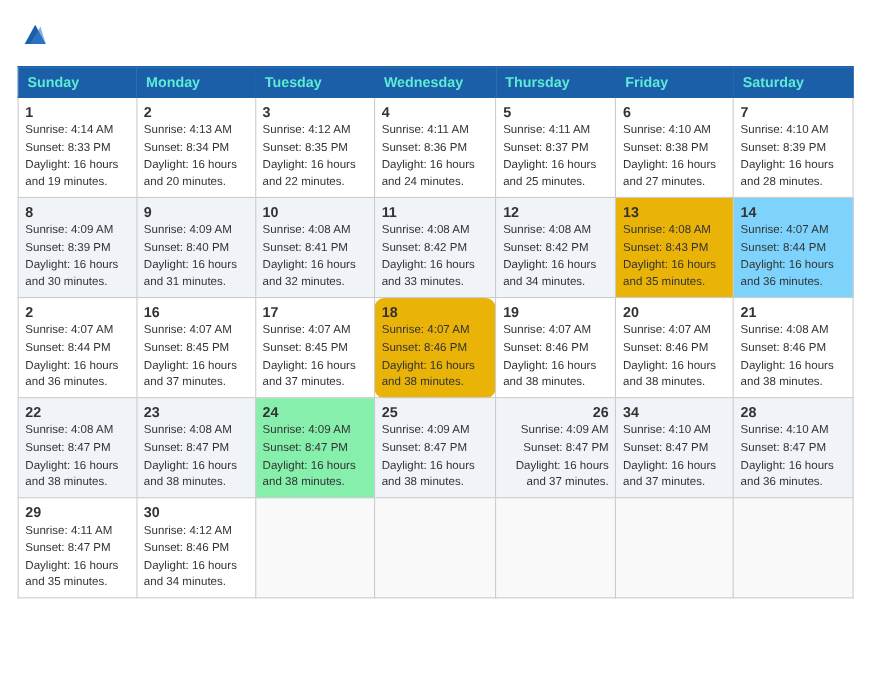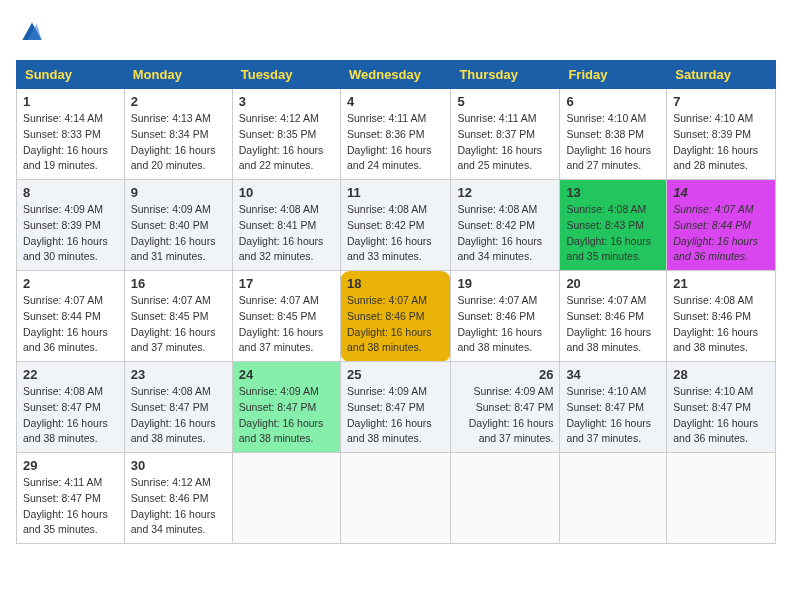--- a/index.html
+++ b/index.html
@@ -51,21 +51,21 @@
     .location {
       font-size: 15px;
       color: #555;
     }
     .calendar {
       width: 100%;
       border-collapse: collapse;
     }
     .calendar th {
       background: #1a5fa8;
-      color: #fde047;
+      color: #5eead4;
       text-align: left;
       padding: 6px 8px;
       font-size: 13px;
       font-weight: bold;
       border: 1px solid #1a5fa8;
     }
     .calendar td {
       vertical-align: top;
       padding: 5px 6px;
       border: 1px solid #ccc;
@@ -137,22 +137,22 @@
         <td style="background: rgb(255, 255, 255);"><span class="day-num">5</span><span class="day-info">Sunrise: 4:11 AM<br>Sunset: 8:37 PM<br>Daylight: 16 hours and 25 minutes.</span></td>
         <td style="background: rgb(255, 255, 255);"><span class="day-num">6</span><span class="day-info">Sunrise: 4:10 AM<br>Sunset: 8:38 PM<br>Daylight: 16 hours and 27 minutes.</span></td>
         <td style="background: rgb(255, 255, 255);"><span class="day-num">7</span><span class="day-info">Sunrise: 4:10 AM<br>Sunset: 8:39 PM<br>Daylight: 16 hours and 28 minutes.</span></td>
       </tr>
       <tr>
         <td style="background: rgb(240, 244, 248);"><span class="day-num">8</span><span class="day-info">Sunrise: 4:09 AM<br>Sunset: 8:39 PM<br>Daylight: 16 hours and 30 minutes.</span></td>
         <td style="background: rgb(240, 244, 248);"><span class="day-num">9</span><span class="day-info">Sunrise: 4:09 AM<br>Sunset: 8:40 PM<br>Daylight: 16 hours and 31 minutes.</span></td>
         <td style="background: rgb(240, 244, 248);"><span class="day-num">10</span><span class="day-info">Sunrise: 4:08 AM<br>Sunset: 8:41 PM<br>Daylight: 16 hours and 32 minutes.</span></td>
         <td style="background: rgb(240, 244, 248);"><span class="day-num">11</span><span class="day-info">Sunrise: 4:08 AM<br>Sunset: 8:42 PM<br>Daylight: 16 hours and 33 minutes.</span></td>
         <td style="background: rgb(240, 244, 248);"><span class="day-num">12</span><span class="day-info">Sunrise: 4:08 AM<br>Sunset: 8:42 PM<br>Daylight: 16 hours and 34 minutes.</span></td>
-        <td style="background: #22c55e;"><span class="day-num">13</span><span class="day-info">Sunrise: 4:08 AM<br>Sunset: 8:43 PM<br>Daylight: 16 hours and 35 minutes.</span></td>
-        <td style="background: #d946ef; font-style: italic;"><span class="day-num">14</span><span class="day-info">Sunrise: 4:07 AM<br>Sunset: 8:44 PM<br>Daylight: 16 hours and 36 minutes.</span></td>
+        <td style="background: #eab308;"><span class="day-num">13</span><span class="day-info">Sunrise: 4:08 AM<br>Sunset: 8:43 PM<br>Daylight: 16 hours and 35 minutes.</span></td>
+        <td style="background: #7dd3fc;"><span class="day-num">14</span><span class="day-info">Sunrise: 4:07 AM<br>Sunset: 8:44 PM<br>Daylight: 16 hours and 36 minutes.</span></td>
       </tr>
       <tr>
         <td style="background: rgb(255, 255, 255);"><span class="day-num">2</span><span class="day-info">Sunrise: 4:07 AM<br>Sunset: 8:44 PM<br>Daylight: 16 hours and 36 minutes.</span></td>
         <td style="background: rgb(255, 255, 255);"><span class="day-num">16</span><span class="day-info">Sunrise: 4:07 AM<br>Sunset: 8:45 PM<br>Daylight: 16 hours and 37 minutes.</span></td>
         <td style="background: rgb(255, 255, 255);"><span class="day-num">17</span><span class="day-info">Sunrise: 4:07 AM<br>Sunset: 8:45 PM<br>Daylight: 16 hours and 37 minutes.</span></td>
         <td style="background: #eab308; border-radius: 10px;"><span class="day-num">18</span><span class="day-info">Sunrise: 4:07 AM<br>Sunset: 8:46 PM<br>Daylight: 16 hours and 38 minutes.</span></td>
         <td style="background: rgb(255, 255, 255);"><span class="day-num">19</span><span class="day-info">Sunrise: 4:07 AM<br>Sunset: 8:46 PM<br>Daylight: 16 hours and 38 minutes.</span></td>
         <td style="background: rgb(255, 255, 255);"><span class="day-num">20</span><span class="day-info">Sunrise: 4:07 AM<br>Sunset: 8:46 PM<br>Daylight: 16 hours and 38 minutes.</span></td>
         <td style="background: rgb(255, 255, 255);"><span class="day-num">21</span><span class="day-info">Sunrise: 4:08 AM<br>Sunset: 8:46 PM<br>Daylight: 16 hours and 38 minutes.</span></td>
       </tr>

